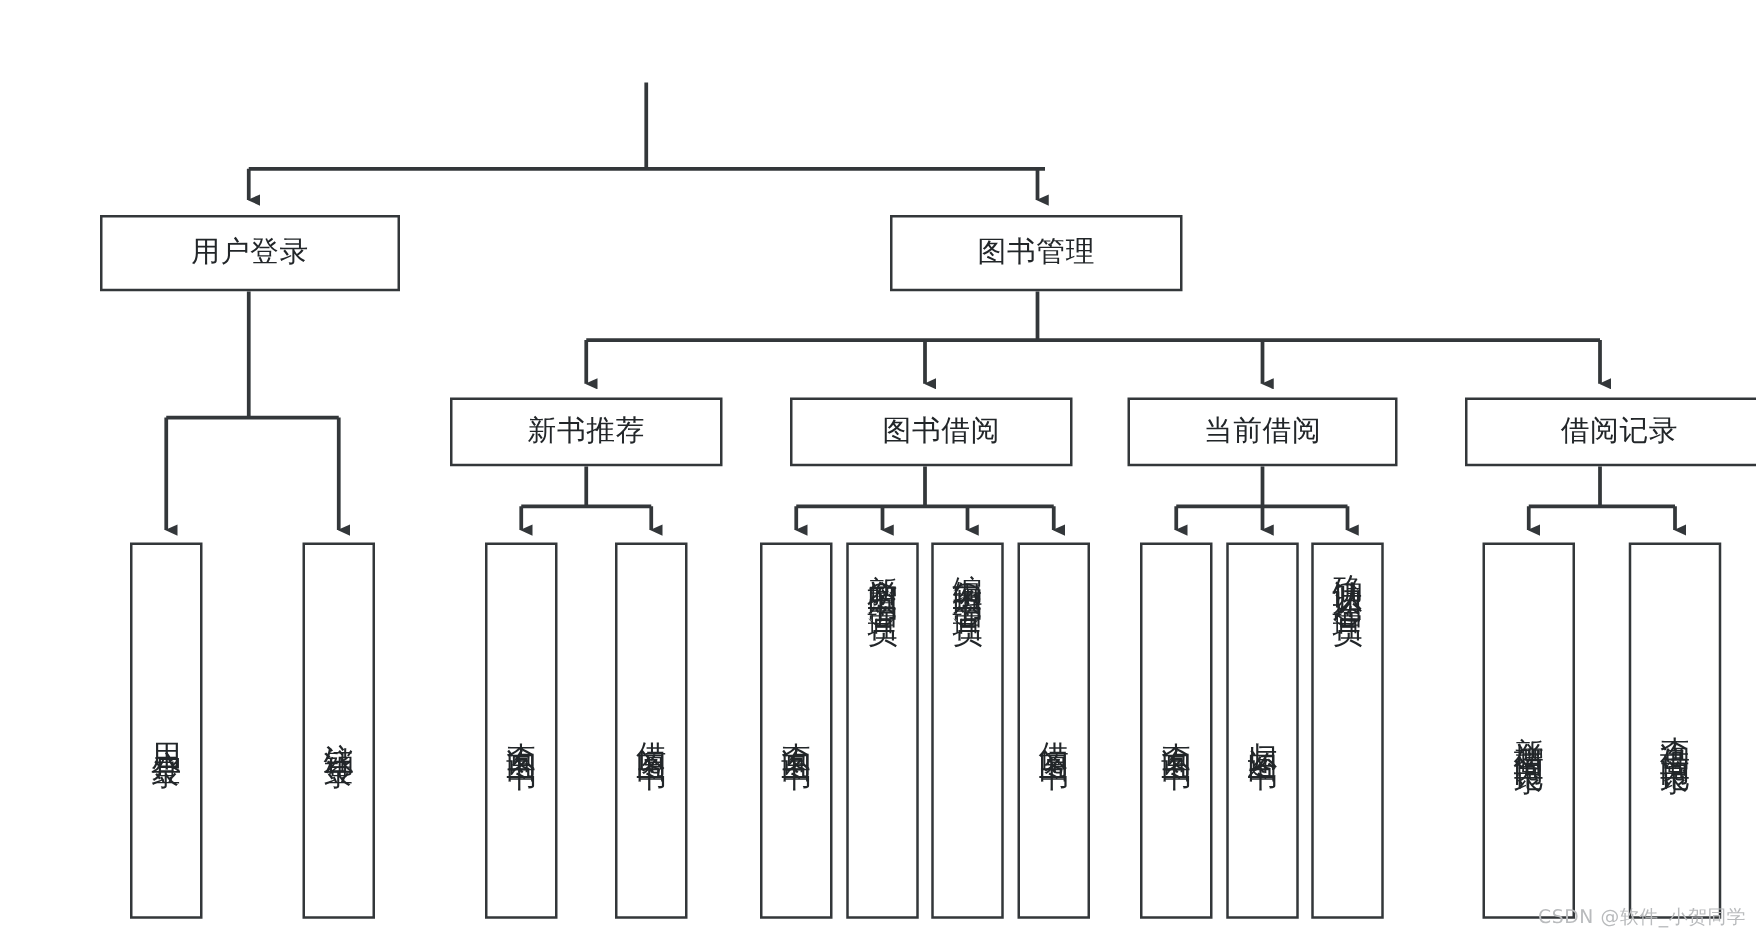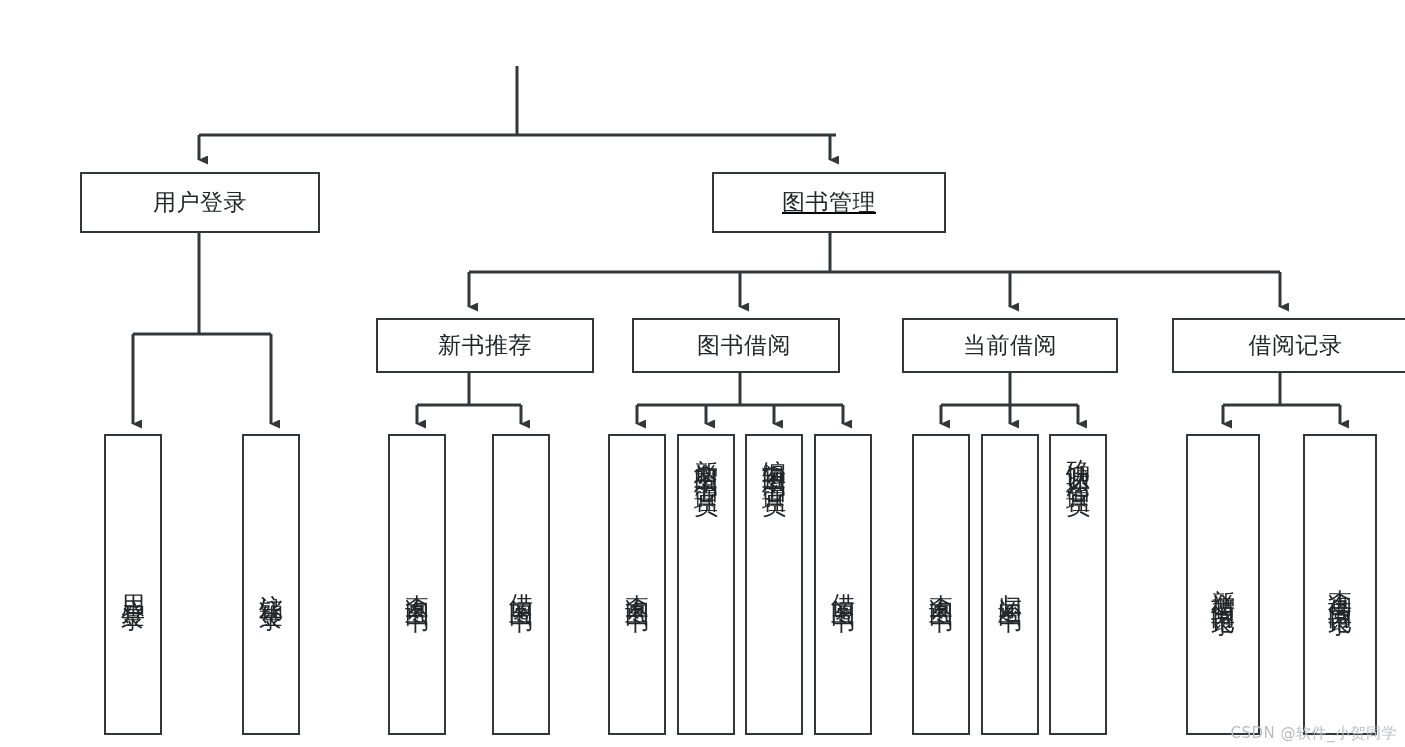--- a/index.html
+++ b/index.html
@@ -126,28 +126,28 @@
       <path d="M1223,405 L1340,405"></path>
       <path d="M1223,405 L1223,424" marker-end="url(#arrow)"></path>
       <path d="M1340,405 L1340,424" marker-end="url(#arrow)"></path>
     </g>
   </svg>
 
 
   <div class="node" style="left:80px; top:172px; width:240px; height:61px;">
     <span class="node-label">用户登录</span>
   </div>
-  <div class="node" style="left:712px; top:172px; width:234px; height:61px;text-decoration:underline;">
+  <div class="node" style="left:712px; top:172px; width:234px; height:61px;">
     <span class="node-label">图书管理</span>
   </div>
 
-  <div class="node" style="left:360px; top:318px; width:218px; height:55px;margin-left:16px;">
+  <div class="node" style="left:360px; top:318px; width:218px; height:55px;">
     <span class="node-label">新书推荐</span>
   </div>
-  <div class="node" style="left:632px; top:318px; width:208px; height:55px;padding-left:16px;">
+  <div class="node" style="left:632px; top:318px; width:226px; height:55px;padding-left:16px;">
     <span class="node-label">图书借阅</span>
   </div>
   <div class="node" style="left:902px; top:318px; width:216px; height:55px;">
     <span class="node-label">当前借阅</span>
   </div>
   <div class="node" style="left:1172px; top:318px; width:247px; height:55px;">
     <span class="node-label">借阅记录</span>
   </div>
 
   <div class="node leaf center-v" style="left:104px; top:434px; width:58px; height:301px;">

